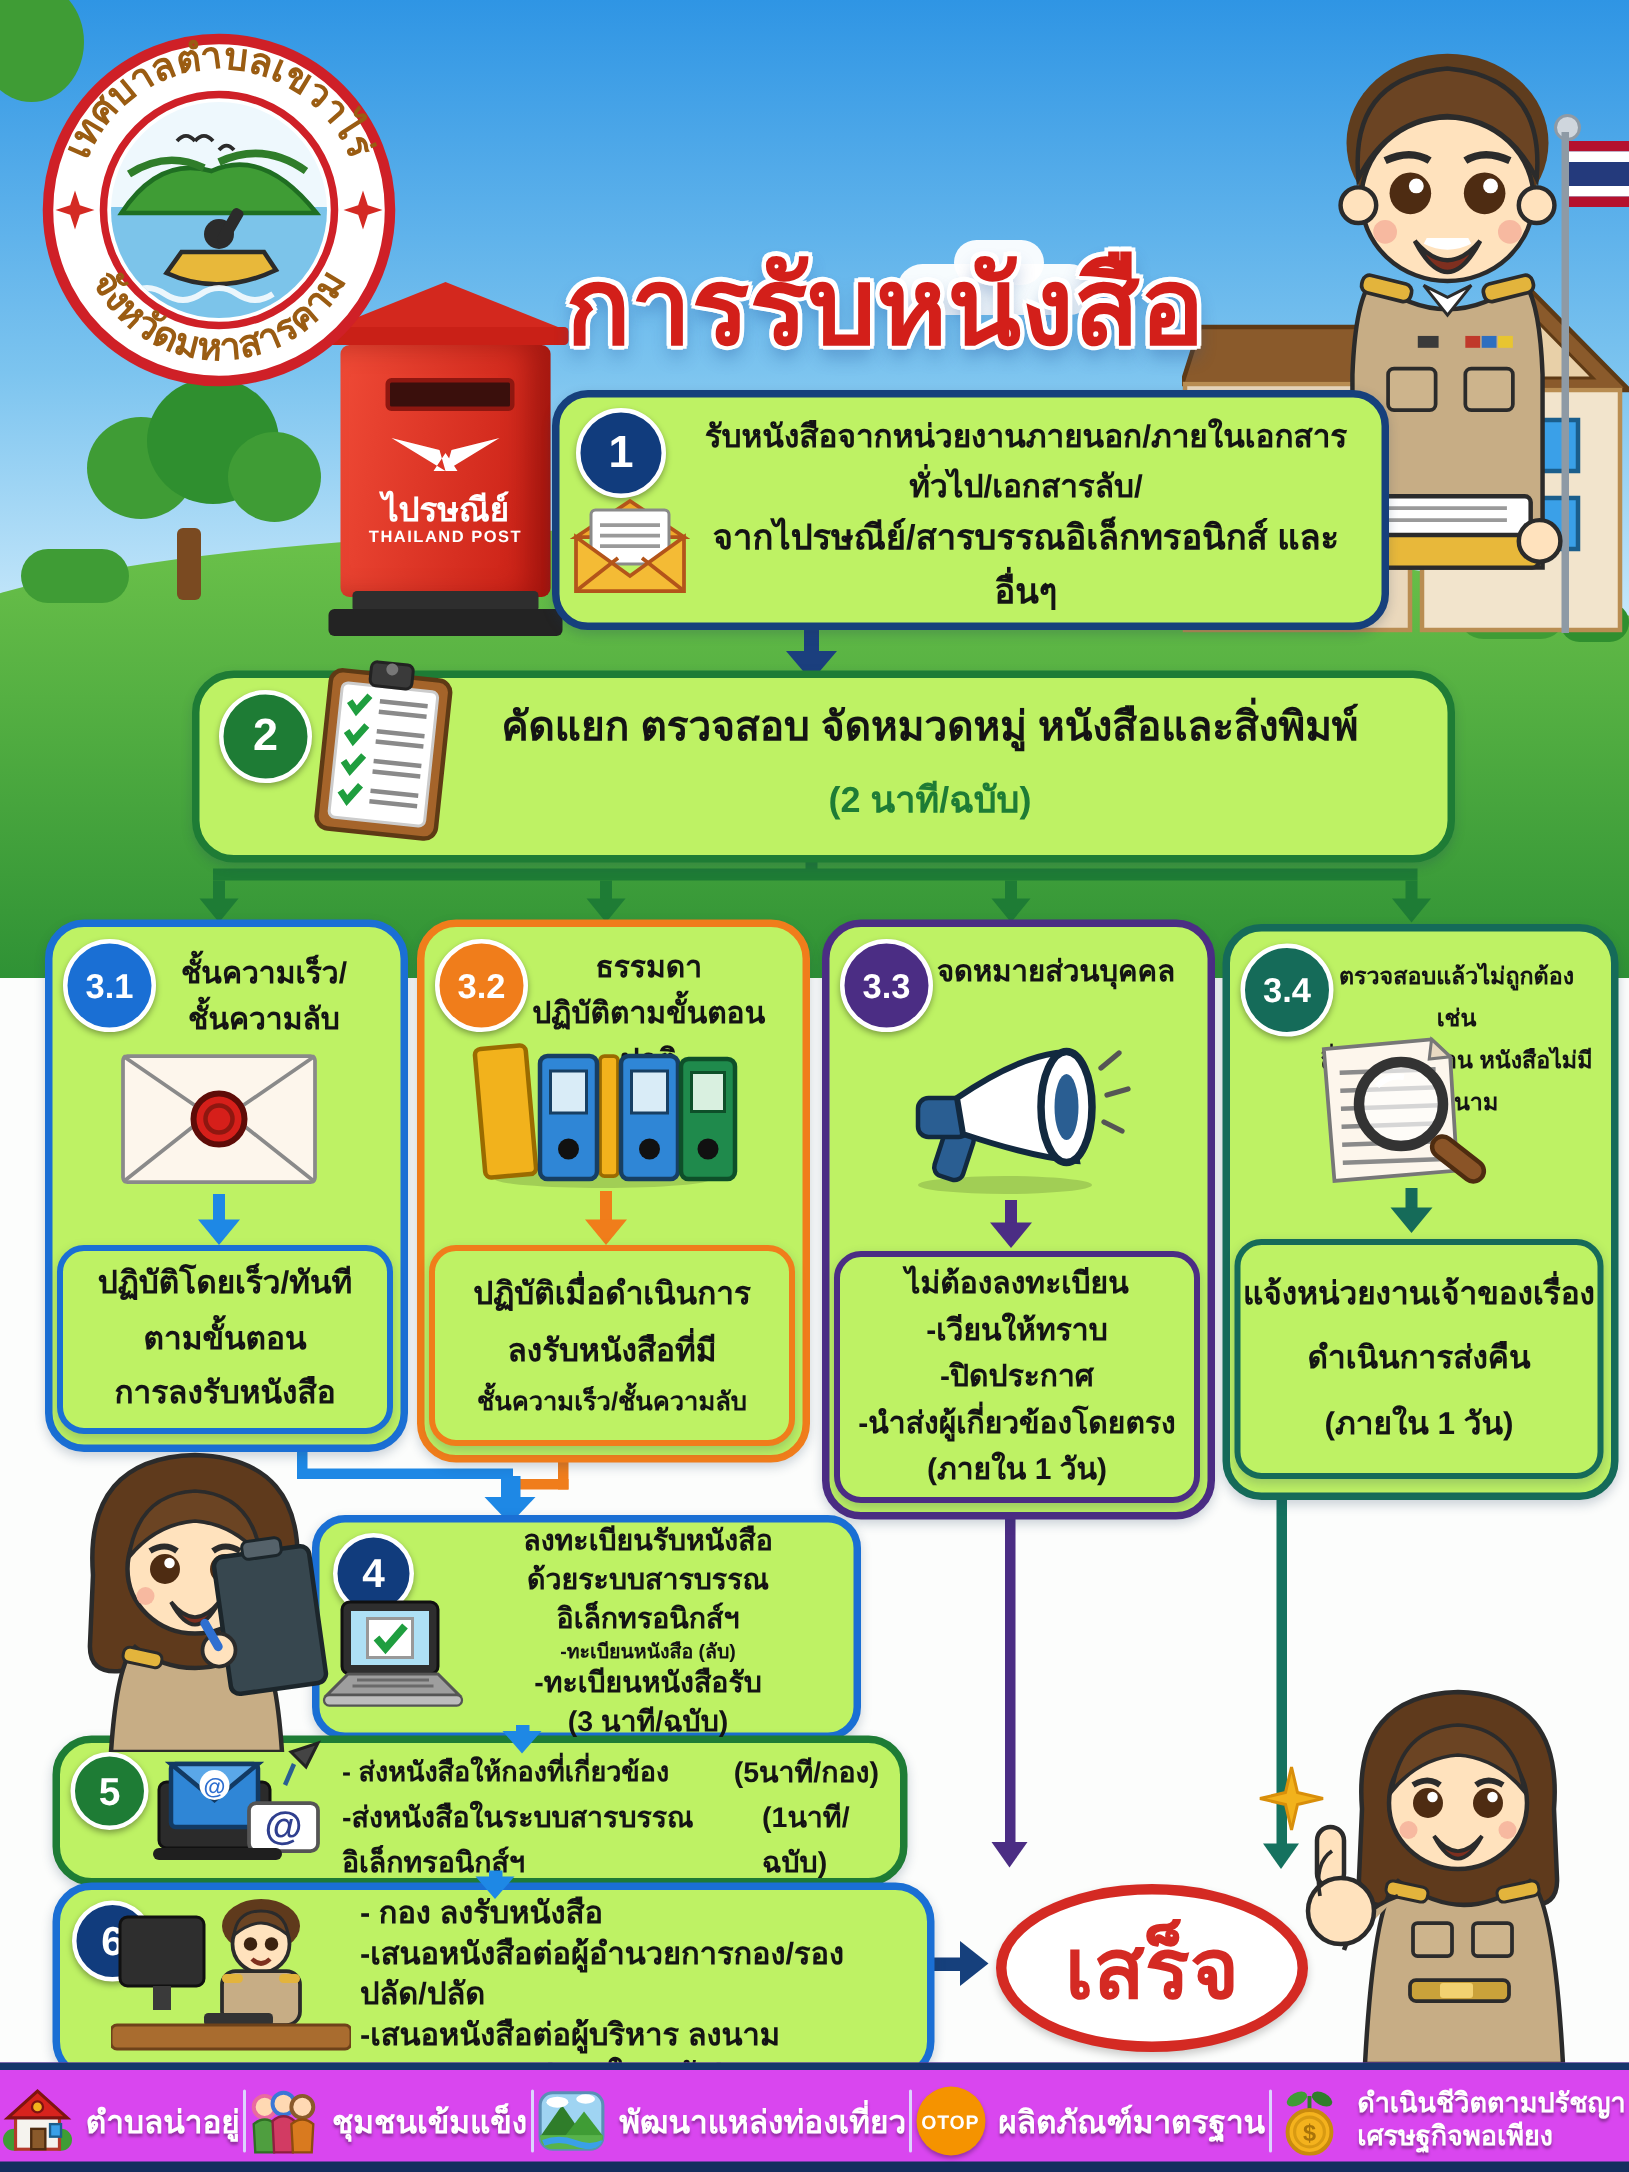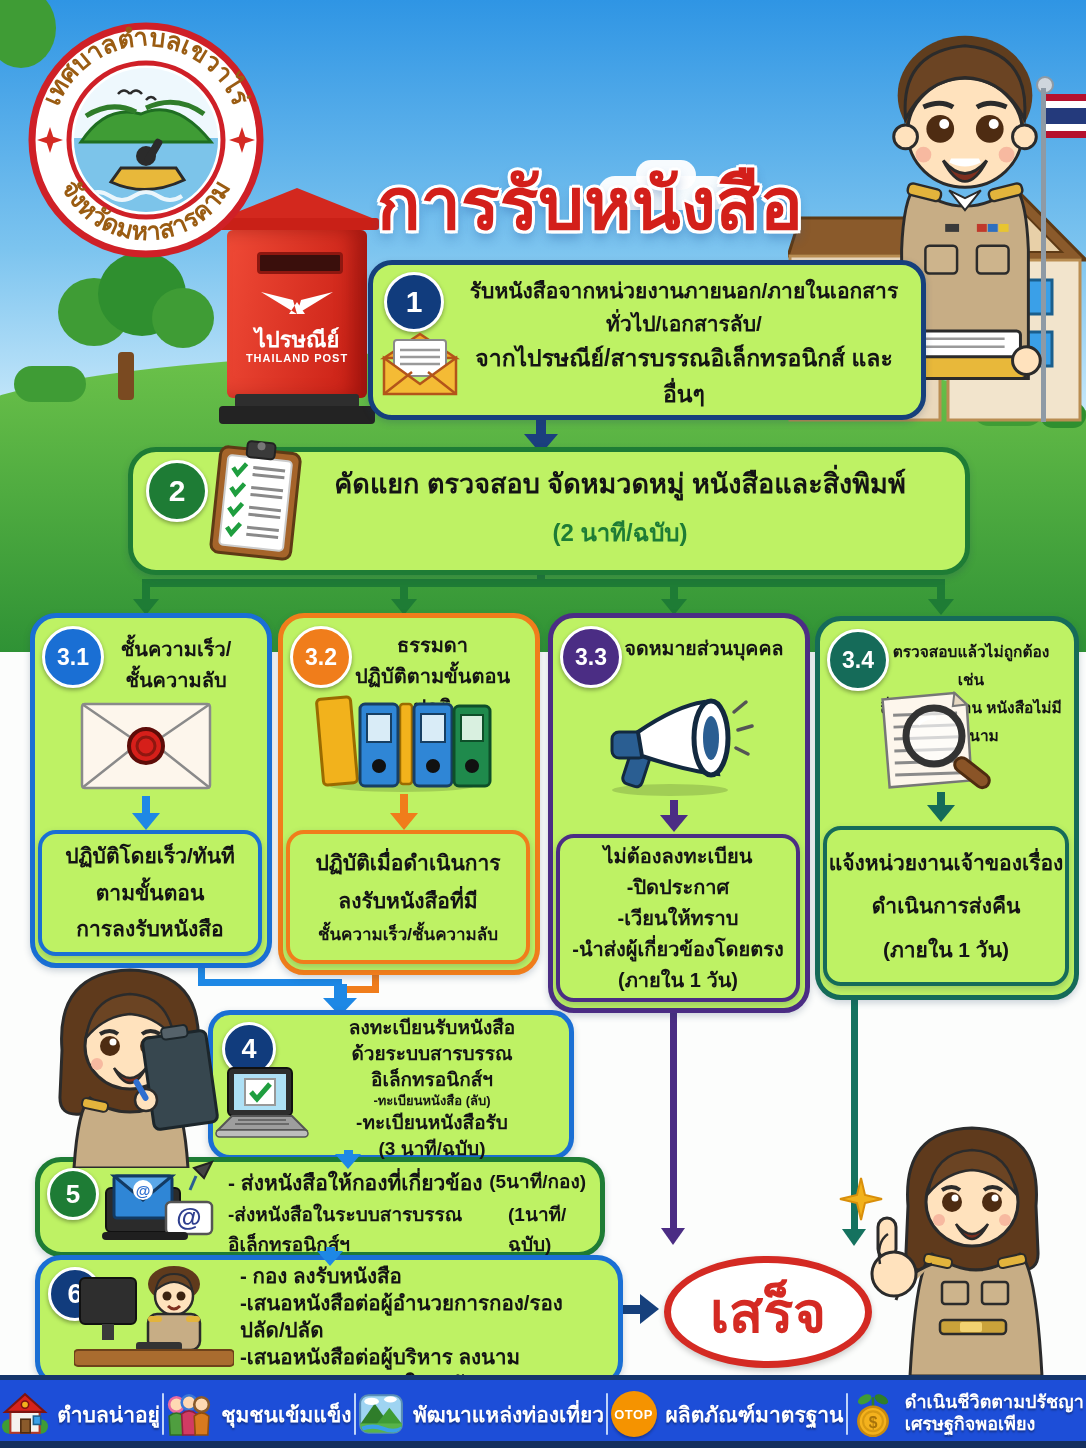--- a/index.html
+++ b/index.html
@@ -18,21 +18,21 @@
   .box{position:absolute;background:#bef264;border-style:solid;box-shadow:0 3px 7px rgba(30,60,90,.22);}
   .badge{position:absolute;border-radius:50%;color:#fff;display:flex;align-items:center;justify-content:center;
          font-weight:800;border:3px solid #fff;box-shadow:0 2px 4px rgba(0,0,0,.35);z-index:2;}
   .shaft{position:absolute;}
   .tri{position:absolute;width:0;height:0;}
   .txt{color:#141414;font-weight:700;}
   .ctr{text-align:center;}
   .outline-w{text-shadow:3px 0 0 #fff,-3px 0 0 #fff,0 3px 0 #fff,0 -3px 0 #fff,
              2.5px 2.5px 0 #fff,-2.5px 2.5px 0 #fff,2.5px -2.5px 0 #fff,-2.5px -2.5px 0 #fff,
              0 7px 12px rgba(30,80,150,.45);}
-  .footer{position:absolute;left:0;top:1375px;width:1086px;height:73px;background:#1d4ed8;
+  .footer{position:absolute;left:0;top:1375px;width:1086px;height:73px;background:#d946ef;
           border-top:5px solid #15366b;box-sizing:border-box;display:flex;align-items:center;
           justify-content:space-evenly;z-index:8;box-shadow:inset 0 -7px 0 #142f5e;}
   .fitem{display:flex;align-items:center;gap:9px;}
   .flabel{color:#fff;font-weight:700;font-size:21px;text-shadow:0 2px 2px rgba(0,0,0,.35);}
   .fdivider{width:2px;height:42px;background:rgba(220,236,255,.85);border-radius:2px;}
   .done-oval{position:absolute;left:664px;top:1256px;width:194px;height:98px;background:#fff;
              border:7px solid #d42a23;border-radius:50%;display:flex;align-items:center;justify-content:center;
              box-shadow:0 3px 6px rgba(0,0,0,.2);z-index:4;}
 </style>
 </head>
@@ -290,22 +290,22 @@
     <g stroke="#555" stroke-width="3.5" stroke-linecap="round">
       <path d="M136,22 L148,12"></path>
         <path d="M140,40 L154,36"></path>
         <path d="M138,58 L150,64"></path>
     </g>
   </svg>
   <div class="shaft" style="left:670px;top:800px;width:8px;height:18px;background:#4b2d84;z-index:5;"></div>
   <div class="tri" style="left:660px;top:815px;border-left:14px solid transparent;border-right:14px solid transparent;border-top:17px solid #4b2d84;z-index:5;"></div>
   <div class="box" style="left:556px;top:834px;width:236px;height:160px;border-width:4px;border-color:#4b2d84;border-radius:18px;z-index:5;display:flex;flex-direction:column;justify-content:center;">
     <div class="txt ctr" style="font-size:20px;line-height:1.55;">ไม่ต้องลงทะเบียน</div>
+    <div class="txt ctr" style="font-size:20px;line-height:1.55;">-เวียนให้ทราบ</div>
     <div class="txt ctr" style="font-size:20px;line-height:1.55;">-ปิดประกาศ</div>
-    <div class="txt ctr" style="font-size:20px;line-height:1.55;">-เวียนให้ทราบ</div>
     <div class="txt ctr" style="font-size:20px;line-height:1.55;">-นำส่งผู้เกี่ยวข้องโดยตรง</div>
     <div class="txt ctr" style="font-size:20px;line-height:1.55;">(ภายใน 1 วัน)</div>
   </div>
 
   <div class="box" style="left:815px;top:616px;width:254px;height:374px;border-width:5px;border-color:#156b59;border-radius:26px;z-index:4;"></div>
   <div class="badge" style="left:827px;top:629px;width:56px;height:56px;background:#156b59;font-size:23px;z-index:5;">3.4</div>
   <div class="abs ctr" style="left:880px;top:638px;width:182px;z-index:5;">
     <div class="txt" style="font-size:15.5px;line-height:1.8;">ตรวจสอบแล้วไม่ถูกต้อง เช่น</div>
     <div class="txt" style="font-size:15.5px;line-height:1.8;">สิ่งผิดหน่วยงาน หนังสือไม่มีผู้ลงนาม</div>
   </div>
@@ -373,21 +373,21 @@
       <polygon points="16,16 45,40 74,16" fill="#5aa7e8" stroke="#123a63" stroke-width="3"></polygon>
       <circle cx="45" cy="30" r="10" fill="#ffffff"></circle>
       <text x="45" y="36" text-anchor="middle" font-size="15" font-weight="bold" fill="#2f6fd0">@</text>
     </g>
     <rect x="68" y="42" width="46" height="32" rx="5" fill="#ffffff" stroke="#555" stroke-width="2.5"></rect>
     <text x="91" y="66" text-anchor="middle" font-size="26" font-weight="bold" fill="#2f3f8f">@</text>
     <rect x="4" y="72" width="86" height="8" rx="4" fill="#1f1f1f"></rect>
   </svg>
   <div class="abs" style="left:228px;top:1166px;width:358px;height:72px;display:flex;flex-direction:column;justify-content:space-around;z-index:5;">
     <div style="display:flex;justify-content:space-between;">
-      <span class="txt" style="font-size:21px;">- ส่งหนังสือให้กองที่เกี่ยวข้อง</span>
+      <span class="txt" style="font-size:18px;">- ส่งหนังสือให้กองที่เกี่ยวข้อง</span>
       <span class="txt" style="font-size:19px;">(5นาที/กอง)</span>
     </div>
     <div style="display:flex;gap:7px;">
       <span class="txt" style="font-size:19px;">-ส่งหนังสือในระบบสารบรรณอิเล็กทรอนิกส์ฯ</span>
       <span class="txt" style="font-size:19px;">(1นาที/ฉบับ)</span>
     </div>
   </div>
   <div class="shaft" style="left:326px;top:1247px;width:9px;height:6px;background:#1e88e5;z-index:5;"></div>
   <div class="tri" style="left:317px;top:1251px;border-left:13px solid transparent;border-right:13px solid transparent;border-top:15px solid #1e88e5;z-index:5;"></div>
 

